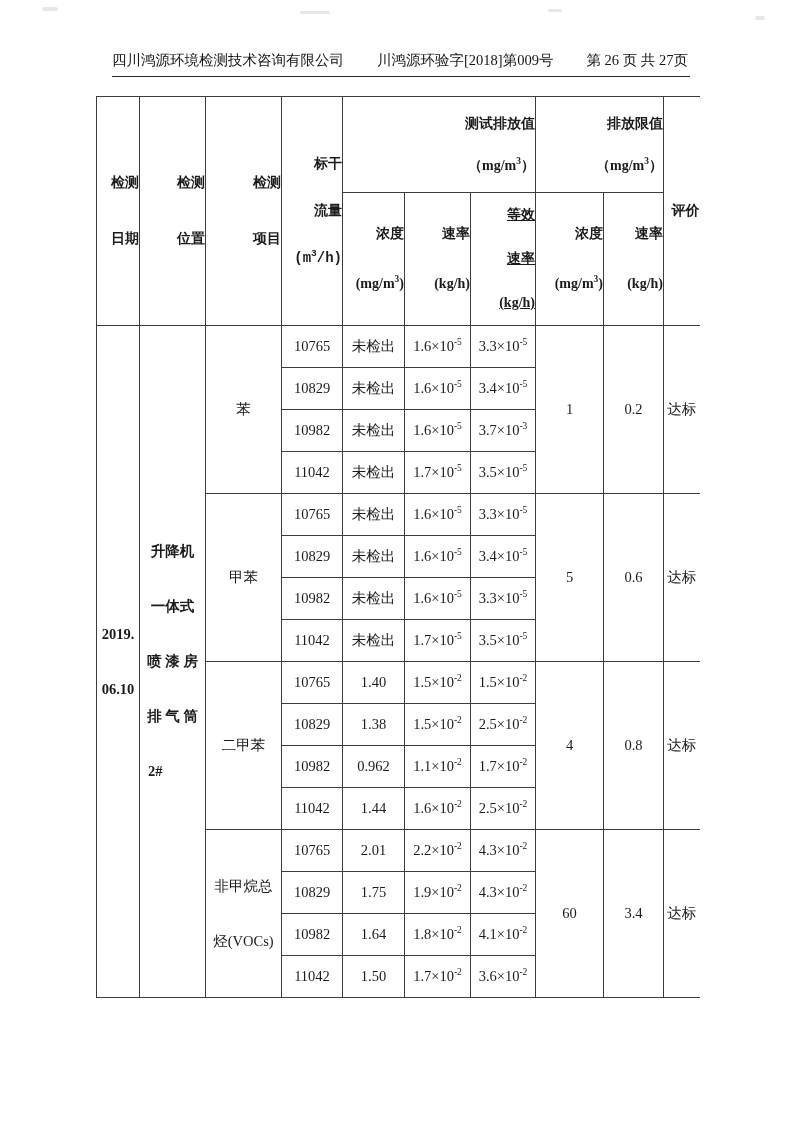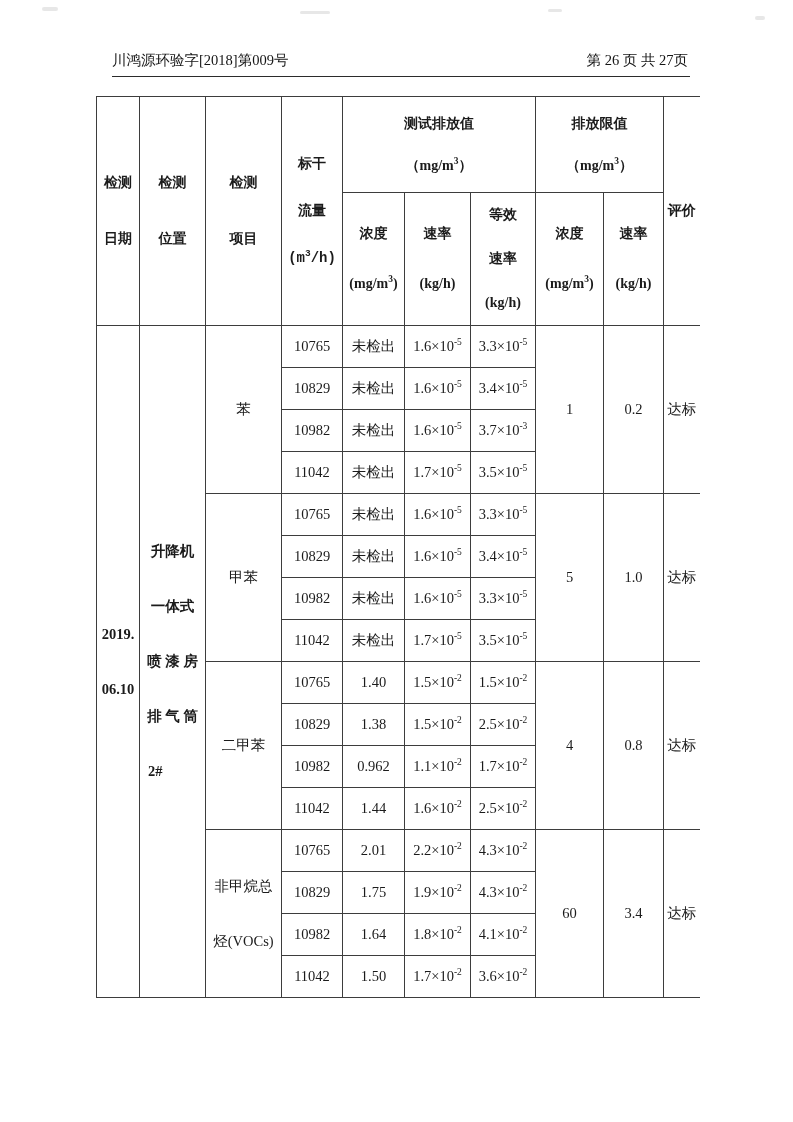--- a/index.html
+++ b/index.html
@@ -30,48 +30,49 @@
   table.report{
     position:absolute;left:96px;top:96px;
     border-collapse:collapse;table-layout:fixed;
   }
   .report th,.report td{
     border:1px solid #3d3d3d;
     text-align:center;vertical-align:middle;
     padding:0;overflow:hidden;
   }
   .report .col-eval{border-right:none;}
-  .report thead th{font-weight:700;font-size:14px;}
+  .report thead th{font-weight:700;font-size:14px;text-align:right;}
   .report tbody td{font-weight:400;font-size:14.5px;}
   .report sup{font-size:9.5px;line-height:0;}
 
   tr.hrow1{height:96px;}
   tr.hrow2{height:112px;}
   .report tbody tr{height:42px;}
 
   .th-two div{line-height:56px;}
   .th-flow div{line-height:47px;font-family:Liberation Mono, monospace;}
   .th-group div{line-height:42px;}
   .th-sub2 div{line-height:50px;}
-  .th-sub3 div{line-height:44px;}
+  .th-sub3 div{line-height:44px;text-decoration:underline;}
   .th-eval{font-size:14px;}
 
   .cell-date div,.cell-loc div{line-height:55px;font-weight:bold;}
   .cell-item div{line-height:55px;}
   .cell-loc div:last-child{text-align:left;padding-left:8px;}
 </style>
 </head>
 <body>
 
 <div class="smudge sm1"></div>
 <div class="smudge sm2"></div>
 <div class="smudge sm3"></div>
 <div class="smudge sm4"></div>
 
 <div class="page-header">
+  <span>四川鸿源环境检测技术咨询有限公司</span>
   <span>川鸿源环验字[2018]第009号</span>
   <span>第 26 页 共 27页</span>
 </div>
 <div class="header-rule"></div>
 
 <table class="report">
   <colgroup>
     <col style="width:43px">
       <col style="width:66px">
       <col style="width:76px">
@@ -180,21 +181,21 @@
       </tr>
       <tr>
         <td rowspan="4" class="cell-item">
           <div>甲苯</div>
         </td>
         <td>10765</td>
         <td>未检出</td>
         <td>1.6×10<sup>-5</sup></td>
         <td>3.3×10<sup>-5</sup></td>
         <td rowspan="4">5</td>
-        <td rowspan="4">1.0</td>
+        <td rowspan="4">0.6</td>
         <td rowspan="4" class="col-eval">达标</td>
       </tr>
       <tr>
         <td>10829</td>
         <td>未检出</td>
         <td>1.6×10<sup>-5</sup></td>
         <td>3.4×10<sup>-5</sup></td>
       </tr>
       <tr>
         <td>10982</td>

